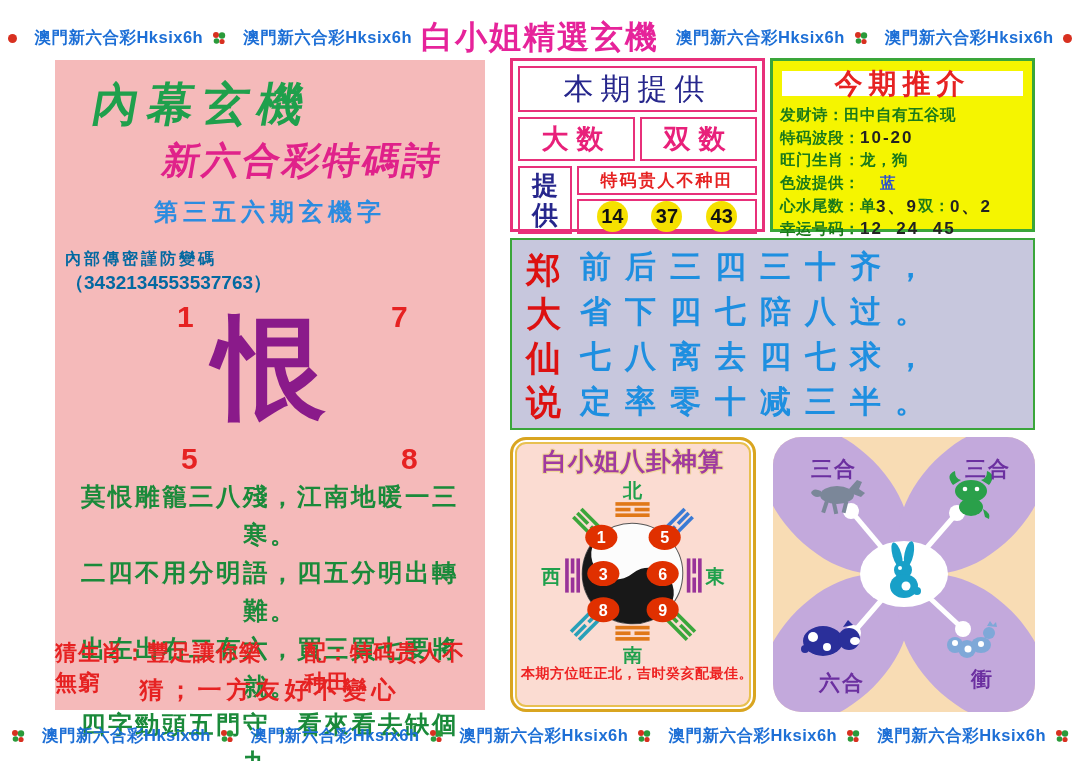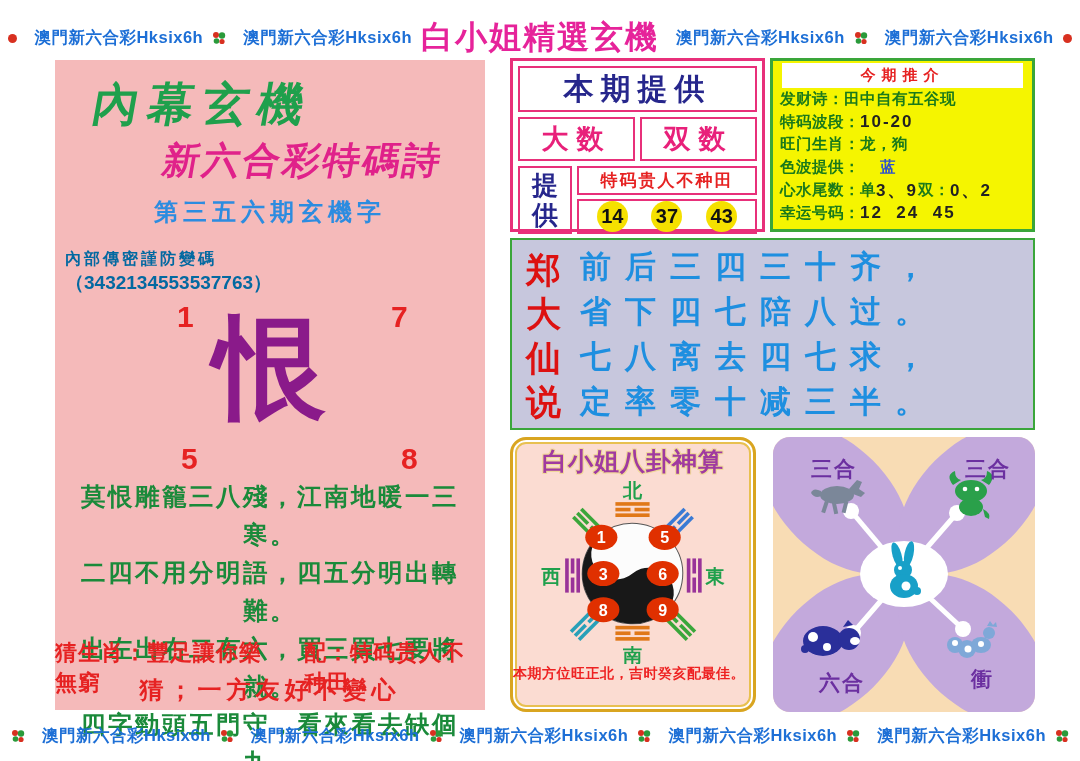--- a/index.html
+++ b/index.html
@@ -24,54 +24,54 @@
   .lp-secret .l1{font-size:16px;letter-spacing:3px;}
   .lp-secret .l2{font-size:19px;letter-spacing:0px;}
   .lp-num{position:absolute;font-size:30px;font-weight:bold;color:#e62222;}
   .lp-big{position:absolute;left:0;top:252px;width:100%;text-align:center;font-size:112px;font-weight:900;color:#8a1a8a;line-height:1;}
   .lp-poem{position:absolute;left:0;top:418px;width:100%;text-align:center;color:#1a8a3a;font-weight:900;font-size:24.5px;line-height:38px;letter-spacing:2.5px;}
   .lp-red1{position:absolute;left:0;top:578px;width:100%;display:flex;justify-content:center;gap:28px;color:#e62222;font-weight:900;font-size:22px;letter-spacing:1px;}
   .lp-red2{position:absolute;left:0;top:614px;width:100%;text-align:center;color:#e62222;font-weight:900;font-size:24px;letter-spacing:5px;}
 
   
   #provide{position:absolute;left:510px;top:58px;width:255px;height:174px;background:#ffffff;border:3px solid #e8307a;box-sizing:border-box;padding:5px;}
-  .pv-head{border:2px solid #e8307a;height:42px;display:flex;align-items:center;justify-content:center;color:#26268c;font-size:30px;font-weight:700;letter-spacing:7px;}
+  .pv-head{border:2px solid #e8307a;height:42px;display:flex;align-items:center;justify-content:center;color:#26268c;font-size:30px;font-weight:400;letter-spacing:7px;}
   .pv-row2{display:flex;gap:5px;margin-top:5px;}
   .pv-cell{flex:1;border:2px solid #e8307a;height:40px;display:flex;align-items:center;justify-content:center;color:#e8207a;font-size:27px;font-weight:900;letter-spacing:8px;}
   .pv-row3{display:flex;gap:5px;margin-top:5px;height:68px;}
   .pv-tg{width:50px;border:2px solid #e8307a;display:flex;flex-direction:column;align-items:center;justify-content:center;color:#26268c;font-size:26px;font-weight:900;line-height:30px;}
   .pv-right{flex:1;display:flex;flex-direction:column;gap:4px;}
   .pv-hint{border:2px solid #e8307a;height:27px;display:flex;align-items:center;justify-content:center;color:#e62222;font-size:17px;font-weight:900;letter-spacing:2px;}
   .pv-balls{border:2px solid #e8307a;flex:1;display:flex;align-items:center;justify-content:space-around;padding:0 6px;}
   .ball{width:31px;height:31px;border-radius:50%;background:#f5e000;display:flex;align-items:center;justify-content:center;color:#111;font-size:20px;font-weight:900;}
 
   
   #recommend{position:absolute;left:770px;top:58px;width:265px;height:174px;background:#f5f500;border:3px solid #3aa63a;box-sizing:border-box;padding:2px 7px;}
-  .rc-title{background:#ffffff;height:25px;margin:0 2px;display:flex;align-items:center;justify-content:center;color:#e62222;font-size:15px;font-weight:900;letter-spacing:6px;}
+  .rc-title{background:#ffffff;height:25px;margin:8px 2px;display:flex;align-items:center;justify-content:center;color:#e62222;font-size:28px;font-weight:900;letter-spacing:6px;}
   .rc-row{height:22.8px;display:flex;align-items:center;color:#1a7a1a;font-weight:900;font-size:15.5px;letter-spacing:.5px;white-space:nowrap;}
   .rc-row .v-dark{color:#222222;font-size:17px;letter-spacing:2px;}
   .rc-row .v-green{color:#1a7a1a;}
   .rc-row .v-blue{color:#2a4fd0;}
   .rc-sp{display:inline-block;width:10px;}
 
   
   #immortal{position:absolute;left:510px;top:238px;width:525px;height:192px;background:#c7c7dd;border:2px solid #3aa63a;box-sizing:border-box;}
   .im-speaker{position:absolute;left:14px;top:8px;display:flex;flex-direction:column;color:#dd1111;font-size:35px;font-weight:900;line-height:44px;}
   .im-poem{position:absolute;left:68px;top:4px;color:#1e8fe0;font-size:31px;font-weight:900;line-height:45px;letter-spacing:14px;white-space:nowrap;}
 
   
   #bagua{position:absolute;left:510px;top:437px;width:246px;height:275px;background:#fbdcd2;border:3px solid #d9a520;border-radius:16px;box-sizing:border-box;box-shadow:inset 0 0 0 2px #ffffff,inset 0 0 0 4px #e8c050;padding-top:5px;}
   .bg-title{text-align:center;font-size:25px;font-weight:900;color:#a03aa0;letter-spacing:1px;text-shadow:1px 1px 0 #f0d898,-1px -1px 0 #f0d898,1px -1px 0 #f0d898,-1px 1px 0 #f0d898;}
   .bg-svg{display:block;margin:0 auto;}
-  .bg-f1{text-align:left;color:#ee2222;font-weight:900;font-size:14px;margin-top:1px;letter-spacing:.5px;}
+  .bg-f1{text-align:right;color:#ee2222;font-weight:900;font-size:14px;margin-top:1px;letter-spacing:.5px;}
   .bg-f2{text-align:center;color:#ee2222;font-weight:900;font-size:15px;margin-top:3px;letter-spacing:.5px;}
   svg text{font-family:"Liberation Sans","DejaVu Sans",sans-serif;}
 
   
-  #zodiac{position:absolute;left:773px;top:437px;width:262px;height:275px;background:#f8dcb4;border-radius:17px;overflow:hidden;}
+  #zodiac{position:absolute;left:773px;top:437px;width:262px;height:275px;background:#f8dcb4;border-radius:28px;overflow:hidden;}
   .zd-label{position:absolute;color:#6b2fa0;font-size:21px;font-weight:900;letter-spacing:2px;}
 </style>
 </head>
 <body>
 
 <div id="page">
 
   <div id="topbar" class="bar">
     <span class="edge-dot"></span>
     <span class="bar-txt">澳門新六合彩Hksix6h</span>

